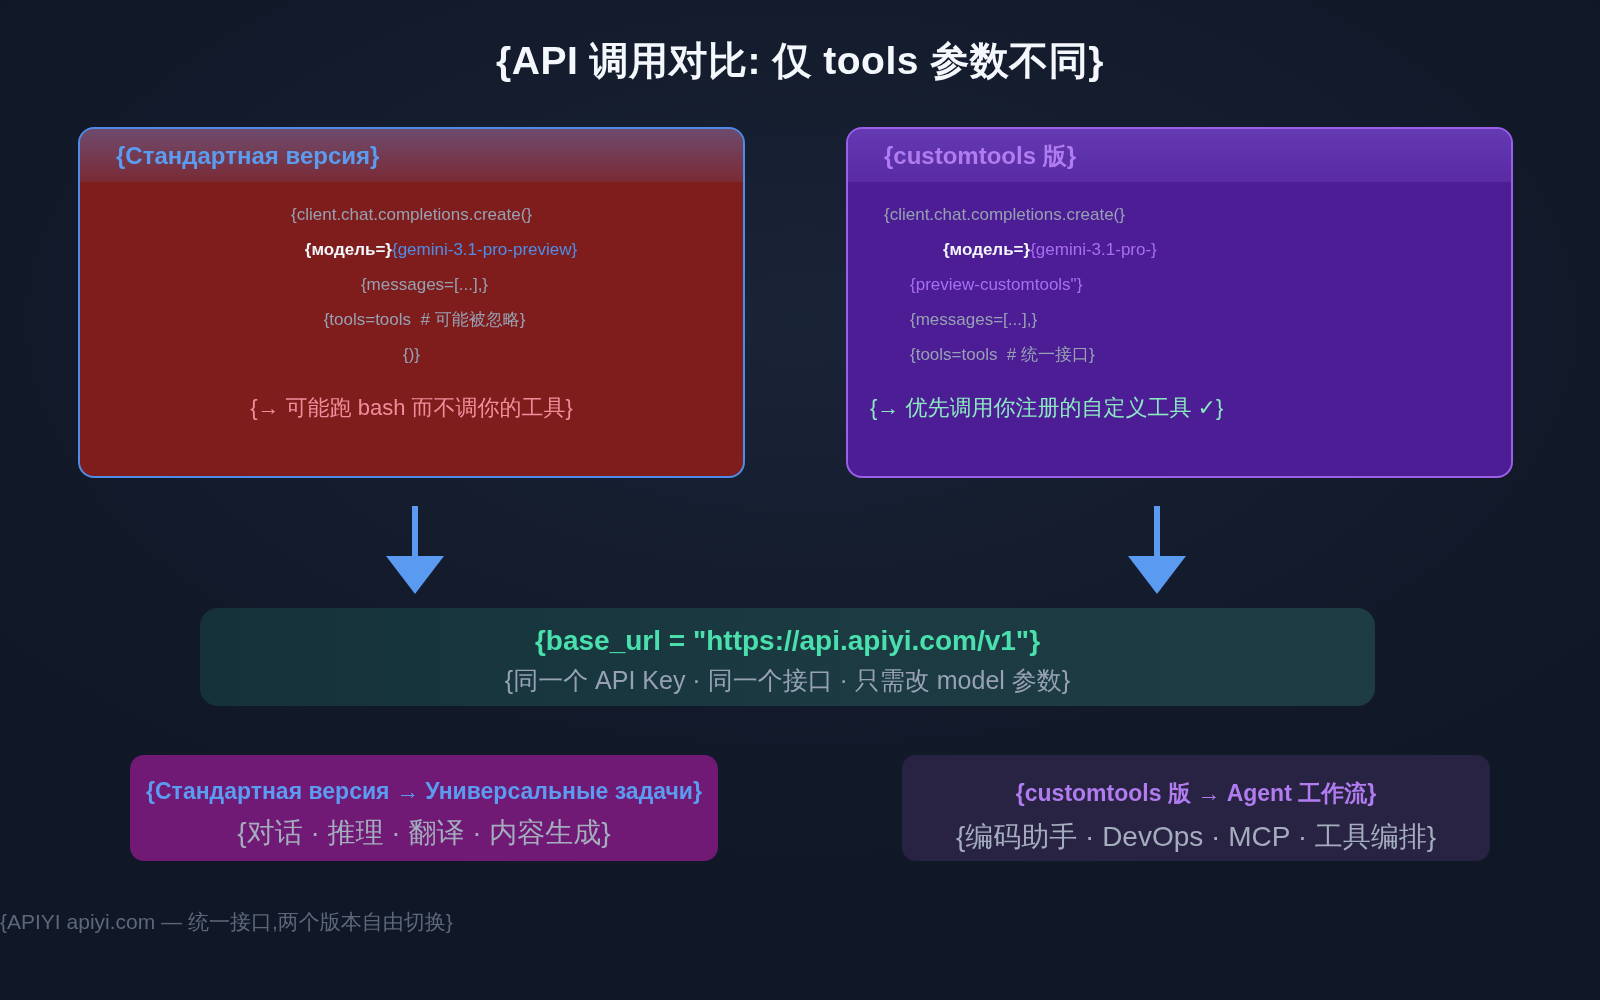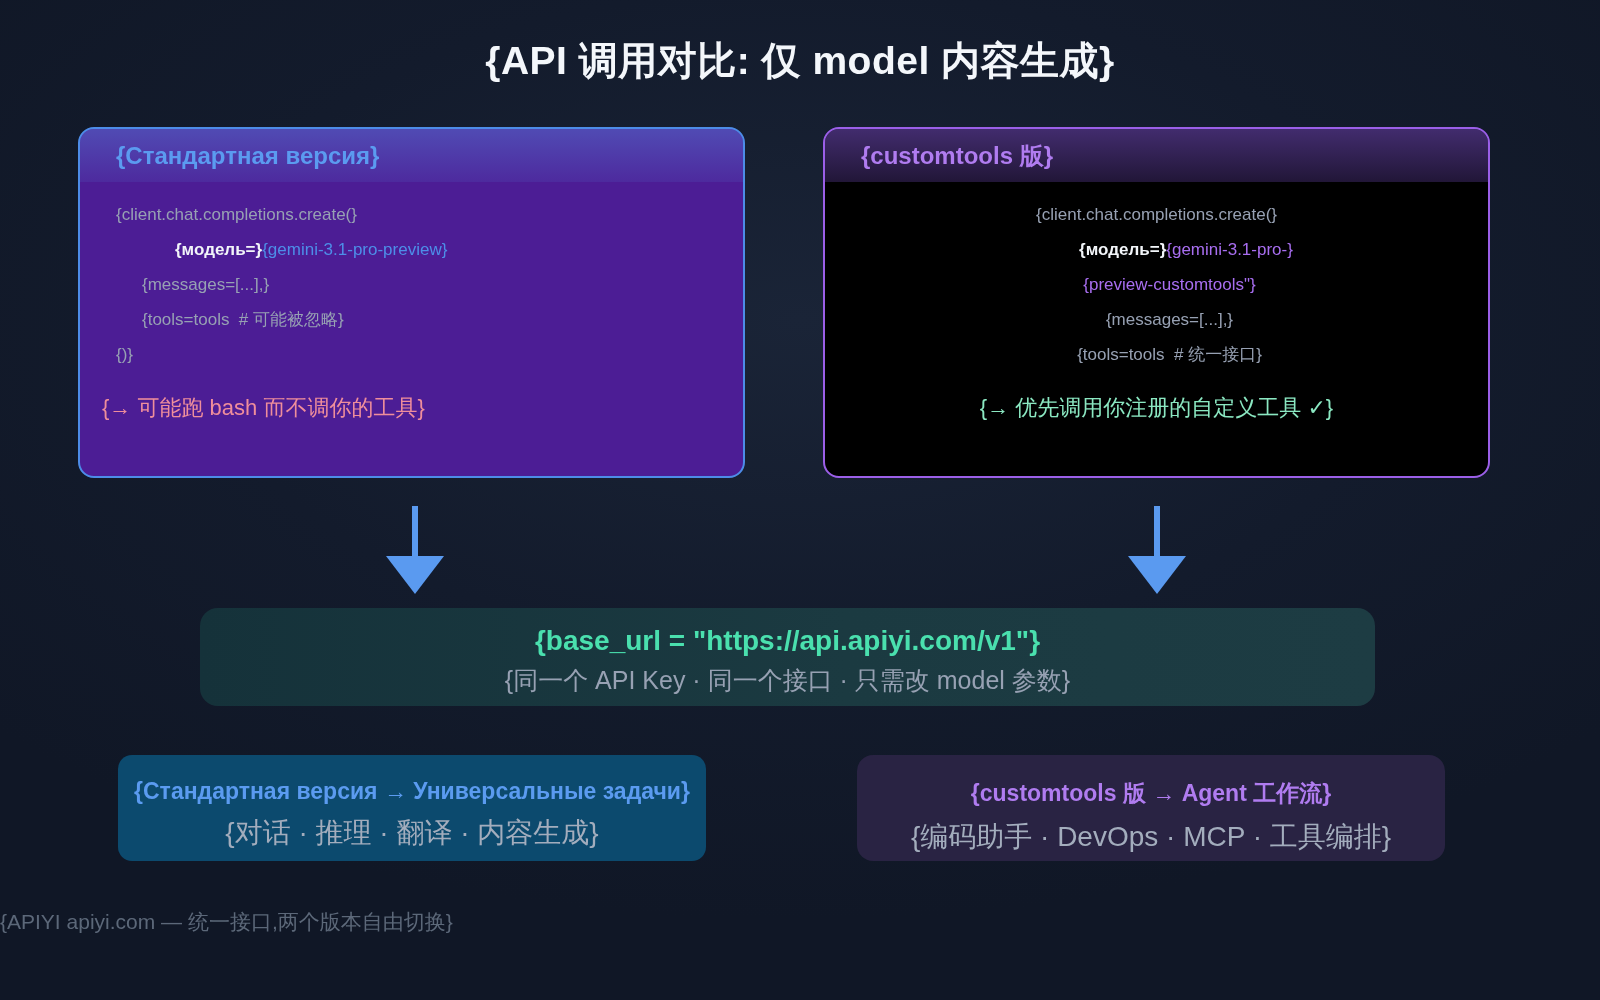--- a/index.html
+++ b/index.html
@@ -16,22 +16,22 @@
     text-align: center; font-size: 39px; font-weight: 700; color: #f4f7fb;
     letter-spacing: 0.5px;
   }
 
   
   .panel {
     position: absolute; top: 127px; width: 667px; height: 351px;
     border-radius: 16px; box-sizing: border-box; border: 2.5px solid;
     overflow: hidden;
   }
-  .panel.p-left  { left: 78px;  border-color: #4d8ce8; background: #4c1d95; }
-  .panel.p-right { left: 823px; border-color: #9b5fe8; background: #000000; text-align: center; }
+  .panel.p-left  { left: 78px;  border-color: #4d8ce8; background: #7f1d1d; text-align: center; }
+  .panel.p-right { left: 846px; border-color: #9b5fe8; background: #4c1d95; }
 
   .panel-header {
     height: 53px; display: flex; align-items: center;
     padding: 0 36px; font-size: 24px; font-weight: 700;
   }
   .p-left  .panel-header { background: linear-gradient(180deg, rgba(86,138,222,0.42), rgba(86,138,222,0.12)); color: #5b9bf0; }
   .p-right .panel-header { background: linear-gradient(180deg, rgba(120,80,200,0.55), rgba(120,80,200,0.28)); color: #b07cf0; }
 
   .code { padding: 15px 36px 0; font-size: 17px; line-height: 35px; color: #97a1b3; }
   .code-line { white-space: pre; }
@@ -62,38 +62,38 @@
     background: linear-gradient(90deg, #15323a 0%, #1b3a41 55%, #1d3c43 100%);
   }
   .base-url { margin-top: 17px; font-size: 28px; font-weight: 700; color: #4ae0ae; }
   .base-sub { margin-top: 7px; font-size: 25px; color: #97a1b3; }
 
   
   .card {
     position: absolute; top: 755px; width: 588px; height: 106px;
     border-radius: 14px; text-align: center;
   }
-  .card.c-left  { left: 118px; background: #0c4a6e; }
-  .card.c-right { left: 857px; background: #292343; border-radius: 16px; }
+  .card.c-left  { left: 130px; background: #701a75; }
+  .card.c-right { left: 902px; background: #292343; }
   .card-title { margin-top: 23px; font-size: 23px; font-weight: 700; white-space: nowrap; }
   .c-left  .card-title { color: #5b9bf0; }
   .c-right .card-title { color: #b07cf0; }
   .card-sub { margin-top: 9px; font-size: 28px; color: #a3adbd; }
 
   .footer {
     position: absolute; top: 908px; left: 0; width: 100%;
     text-align: left; font-size: 21px; color: #5c6879;
   }
 </style>
 </head>
 <body>
 
 <div class="stage">
 
-  <div class="title">{API 调用对比: 仅 model 内容生成}</div>
+  <div class="title">{API 调用对比: 仅 tools 参数不同}</div>
 
   <div class="panel p-left">
     <div class="panel-header">{Стандартная версия}</div>
     <div class="code">
       <div class="code-line">{client.chat.completions.create(}</div>
       <div class="code-line ind"><span class="key">{модель=}</span><span class="val">{gemini-3.1-pro-preview}</span></div>
       <div class="code-line ind">{messages=[...],}</div>
       <div class="code-line ind">{tools=tools  # 可能被忽略}</div>
       <div class="code-line">{)}</div>
     </div>

